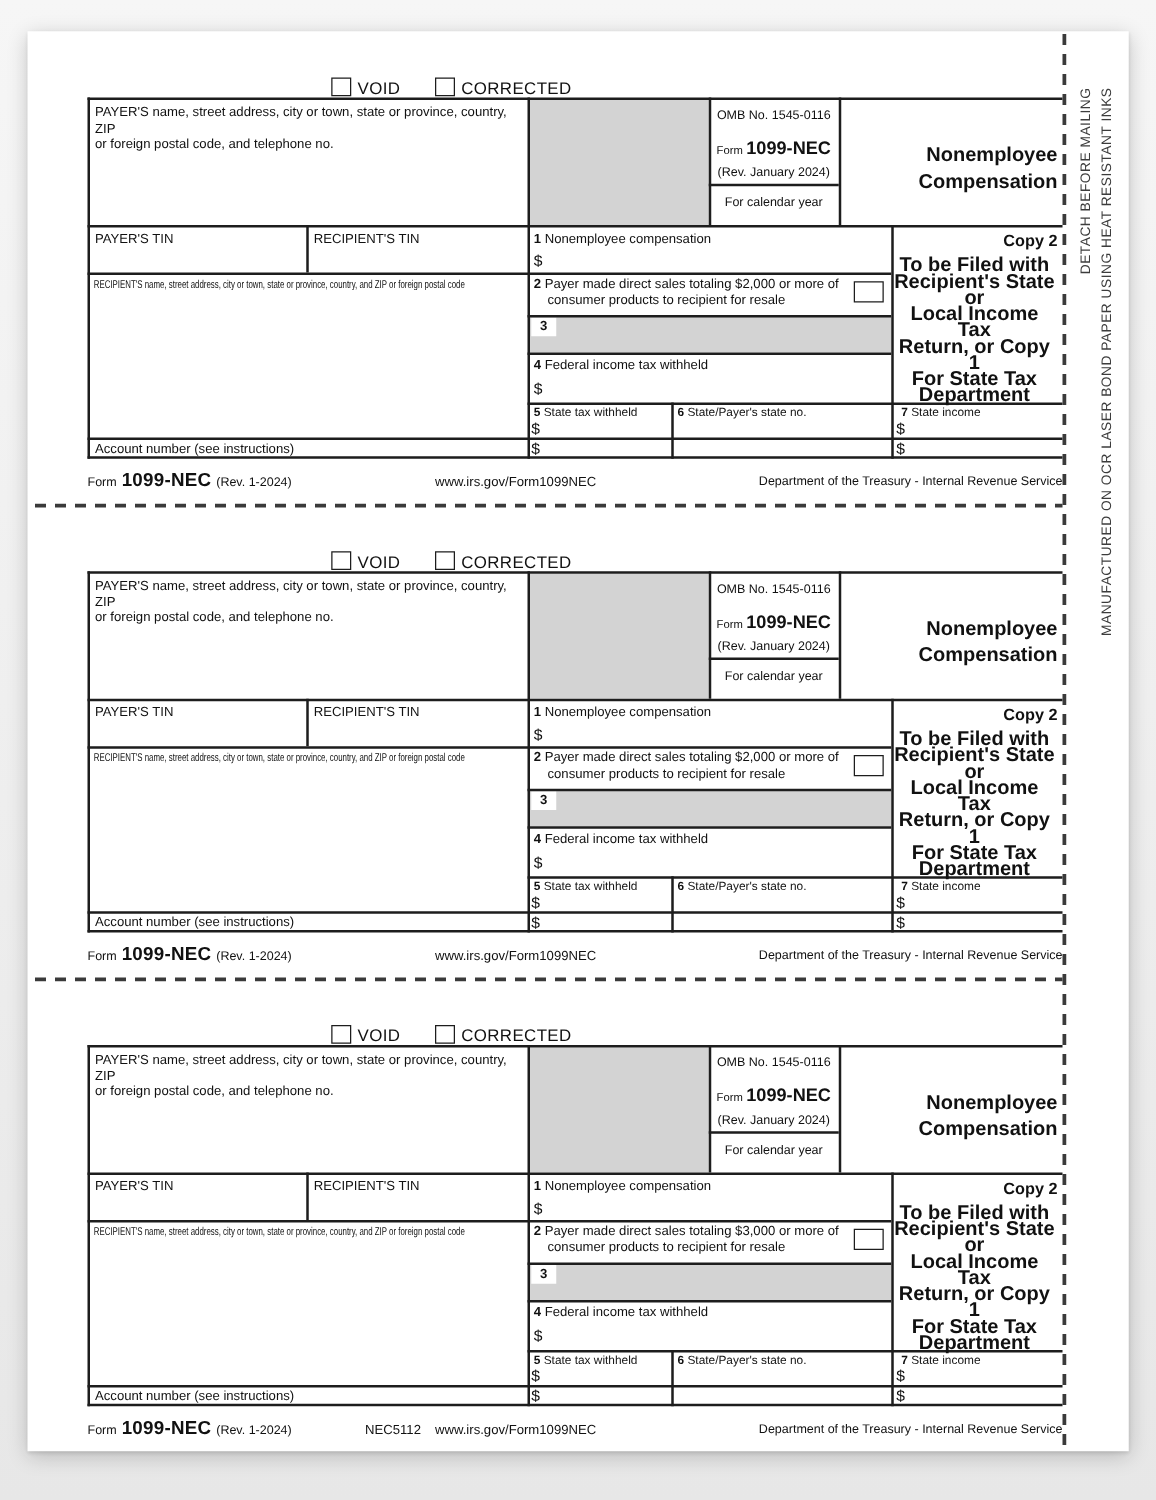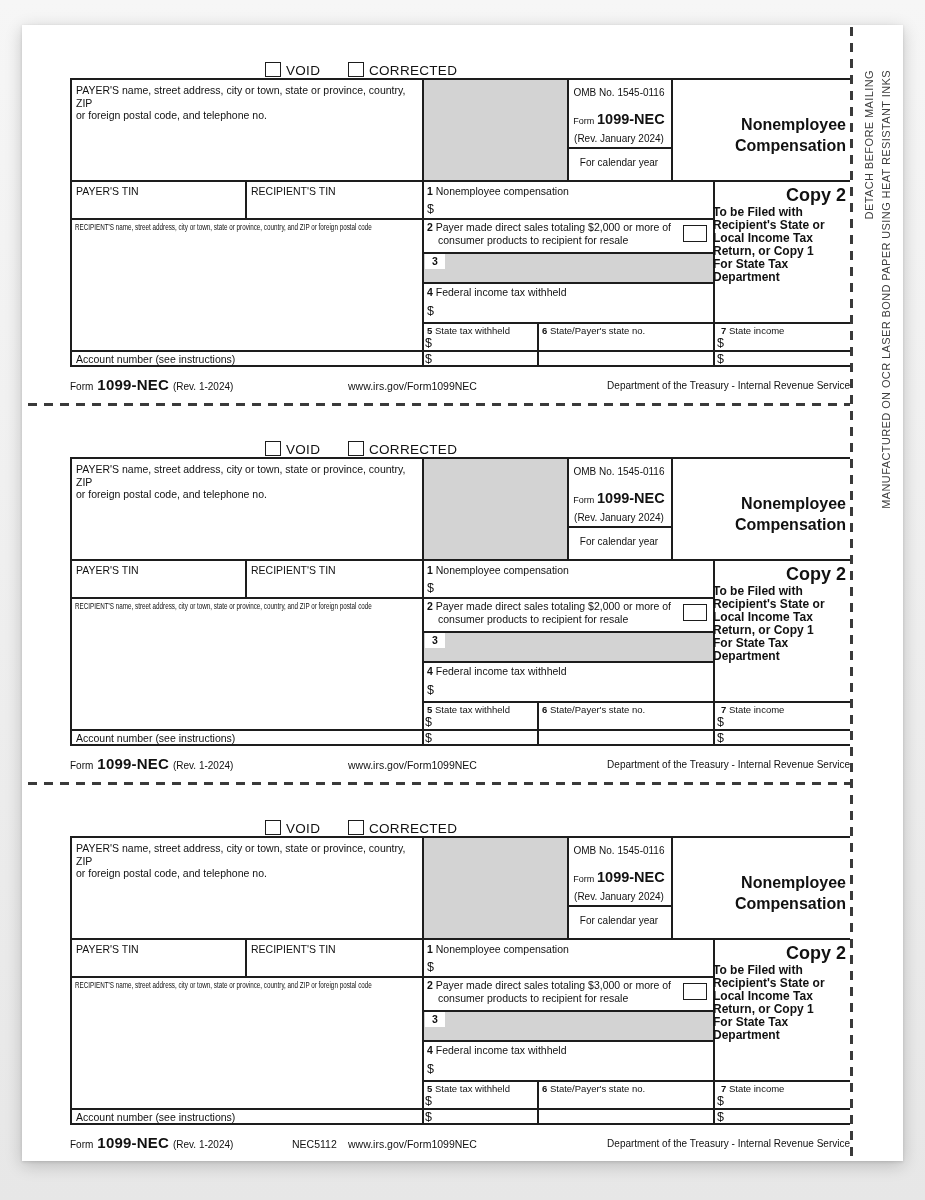--- a/index.html
+++ b/index.html
@@ -28,23 +28,23 @@
   .num   { font-weight:bold; }
   .dollar{ position:absolute; font-size:12.5px; }
   .shade { position:absolute; background:#d3d3d3; }
   .chip3 { position:absolute; left:355px; top:176px; width:20px; height:15px;
            background:#fff; font-size:10.5px; font-weight:bold; text-align:center; line-height:15px; }
   .cbx-label { position:absolute; top:1px; font-size:13.5px; letter-spacing:0.3px; }
   .ombtxt { position:absolute; left:497px; width:104px; text-align:center; font-size:10px; }
   .title  { position:absolute; left:601px; top:36px; width:175px; text-align:right;
             font-size:16px; font-weight:bold; line-height:21px; white-space:pre-line; }
   .copy2ttl { position:absolute; left:643px; top:107px; width:133px; text-align:right;
-              font-size:18px; font-weight:bold; }
-  .copy2txt { position:absolute; left:643px; top:128px; width:133px; text-align:left;
-              font-size:12px; font-weight:bold; line-height:13px; white-space:pre-line; }
+              font-size:13px; font-weight:bold; }
+  .copy2txt { position:absolute; left:643px; top:128px; width:133px; text-align:center;
+              font-size:16px; font-weight:bold; line-height:13px; white-space:pre-line; }
   .tiny { position:absolute; left:5px; top:144px; font-size:9px; white-space:nowrap;
           transform:scaleX(0.70); transform-origin:left top; }
   .b2 { position:absolute; left:357px; top:143px; width:262px; font-size:10.5px;
         line-height:12.5px; padding-left:11px; text-indent:-11px; white-space:pre-line; }
   .footer { position:absolute; top:314px; left:0; width:780px; height:18px; font-size:10px; }
   .fgrp { position:absolute; left:0; top:0; display:inline-flex; align-items:baseline; gap:4px; }
   .fnum { font-size:15px; font-weight:bold; letter-spacing:0.2px; }
   .furl { position:absolute; left:278px; top:4px; font-size:10.5px; }
   .fcode{ position:absolute; left:222px; top:4px; font-size:10.5px; }
   .fdept{ position:absolute; right:0; top:4px; font-size:10px; }

